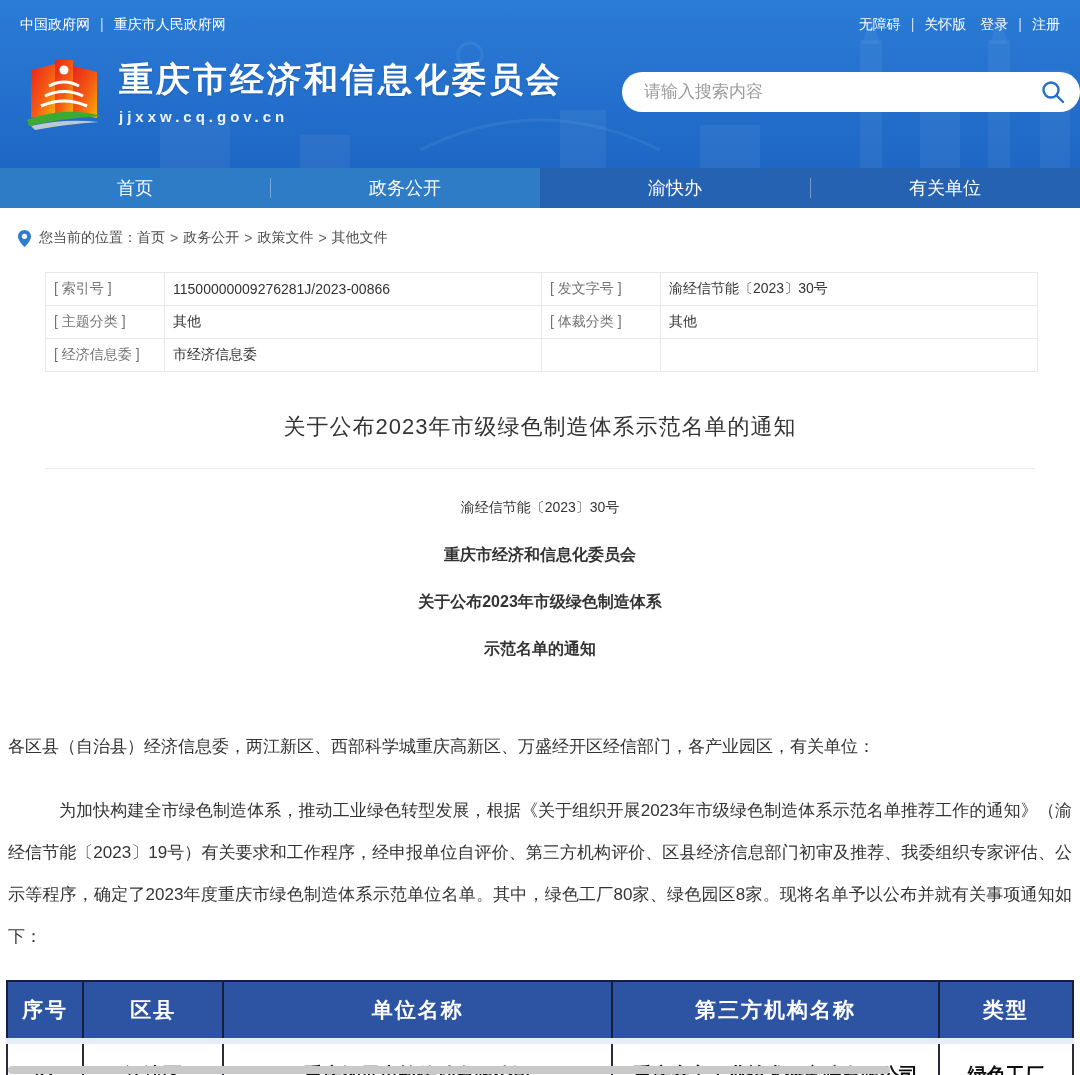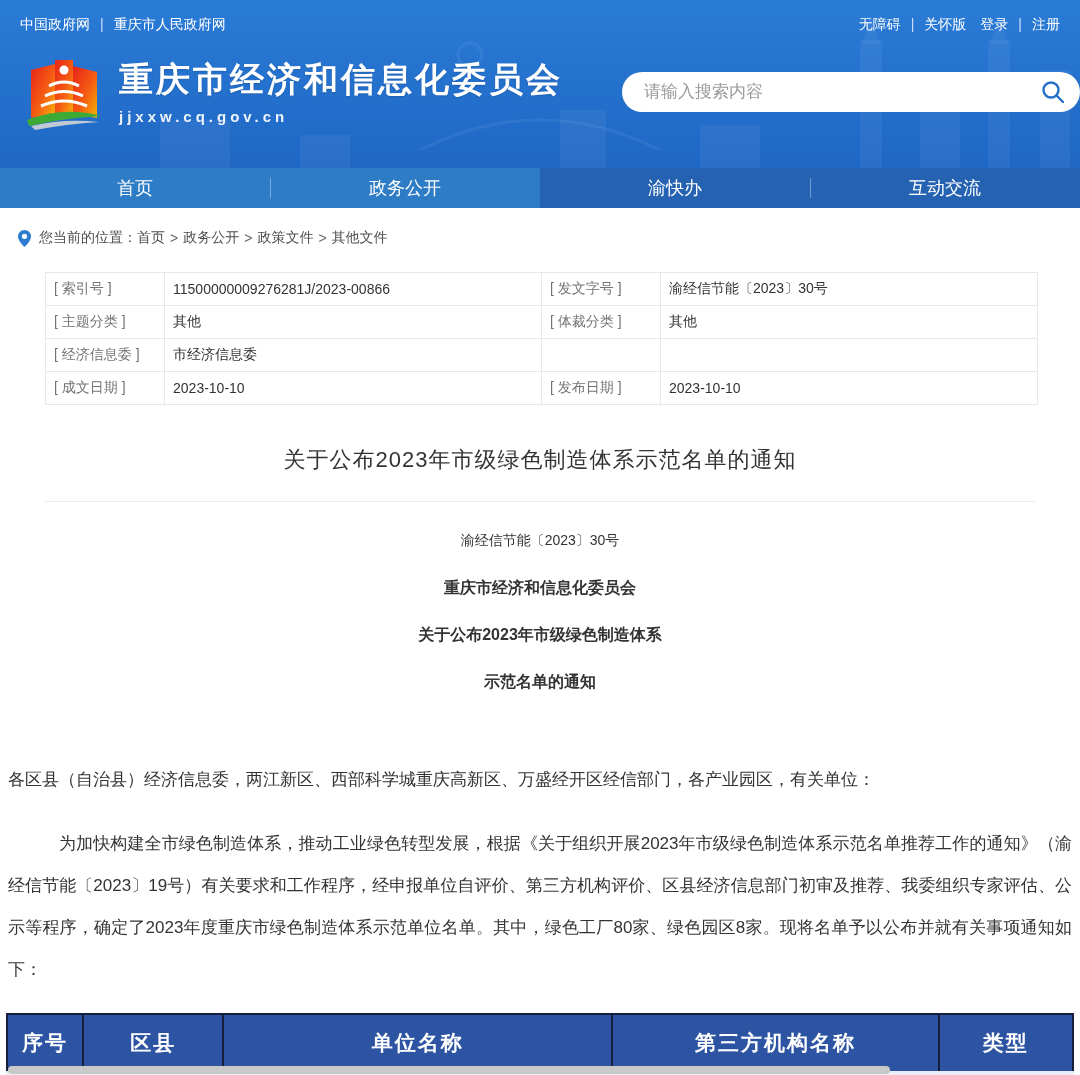--- a/index.html
+++ b/index.html
@@ -154,21 +154,21 @@
     </button>
   </div>
 </div>
 
 <div class="nav">
   <div class="nav-item">首页</div>
   <span class="nav-divider" style="left:270px"></span>
   <div class="nav-item">政务公开</div>
   <div class="nav-item">渝快办</div>
   <span class="nav-divider" style="left:810px"></span>
-  <div class="nav-item">互动交流</div>
+  <div class="nav-item">有关单位</div>
 </div>
 
 <div class="breadcrumb">
   <svg class="pin" viewBox="0 0 13 17">
     <path d="M6.5 0 C2.9 0 0 2.9 0 6.4 C0 11 6.5 17 6.5 17 C6.5 17 13 11 13 6.4 C13 2.9 10.1 0 6.5 0 Z" fill="#2e7cd0"></path>
     <circle cx="6.5" cy="6.3" r="2.6" fill="#fff"></circle>
   </svg>
   <span>您当前的位置：</span>
   <a class="crumb">首页</a>
   <span class="crumb-sep">&gt;</span>
@@ -192,26 +192,20 @@
       <td class="lbl">[ 主题分类 ]</td>
       <td class="val">其他</td>
       <td class="lbl">[ 体裁分类 ]</td>
       <td class="val">其他</td>
     </tr>
     <tr>
       <td class="lbl">[ 经济信息委 ]</td>
       <td class="val">市经济信息委</td>
       <td class="lbl"></td>
       <td class="val"></td>
-    </tr>
-    <tr>
-      <td class="lbl">[ 成文日期 ]</td>
-      <td class="val">2023-10-10</td>
-      <td class="lbl">[ 发布日期 ]</td>
-      <td class="val">2023-10-10</td>
     </tr>
   </tbody>
     </table>
 </div>
 
 <h1 class="doc-title">关于公布2023年市级绿色制造体系示范名单的通知</h1>
 <div class="doc-divider"></div>
 
 <div class="center-line docnum">渝经信节能〔2023〕30号</div>
 <div class="center-line issuer">重庆市经济和信息化委员会</div>

